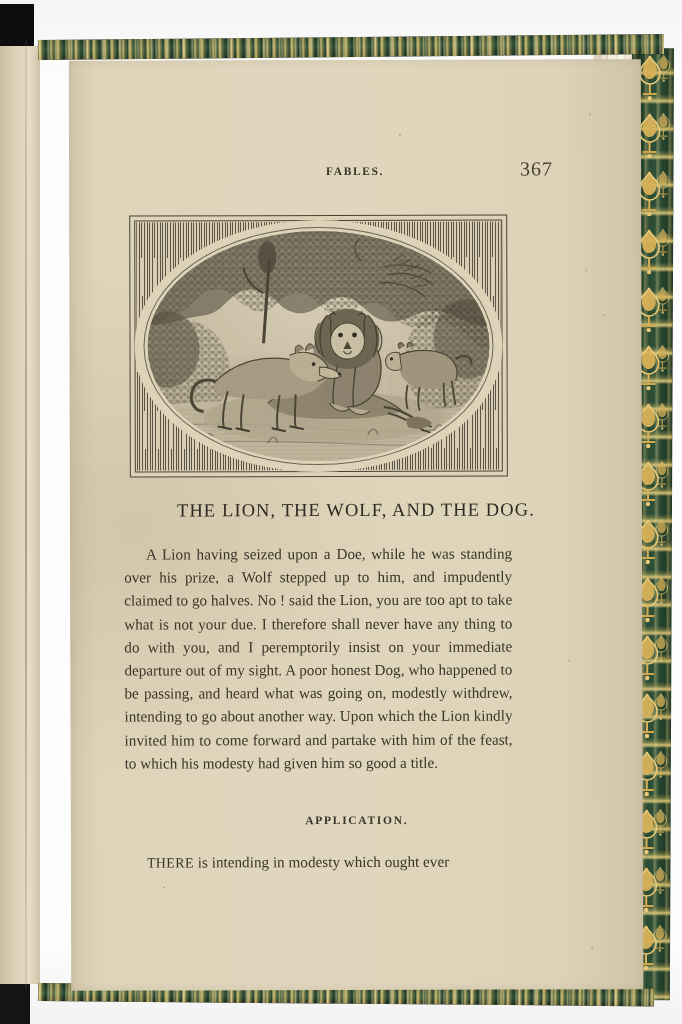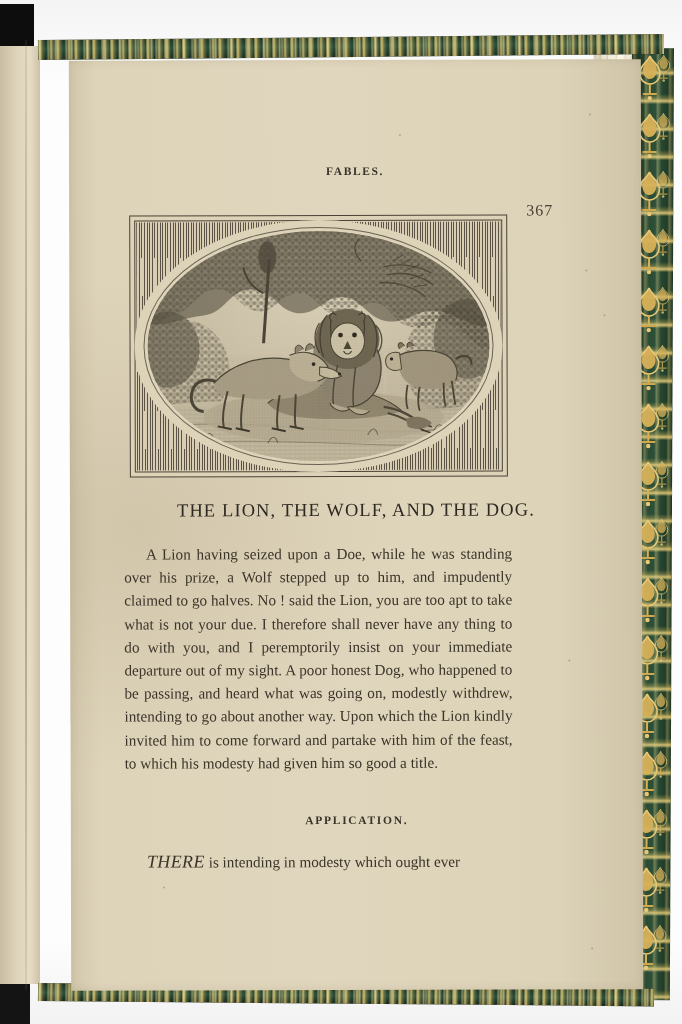--- a/index.html
+++ b/index.html
@@ -83,22 +83,22 @@
       linear-gradient(90deg,#d2c7ab 0%,#ded4ba 5%,#e0d6bd 45%,#ddd3b8 85%,#cfc4a8 100%);
     box-shadow:0 0 10px rgba(90,78,52,.12) inset;
     transform:rotate(-0.15deg);}
   .page-speck{position:absolute;border-radius:50%;background:rgba(96,82,56,.35);}
 
   
   .running-head{position:absolute;left:0;width:100%;top:105px;
     display:flex;justify-content:center;align-items:baseline;}
   .rh-title{font-size:11.5px;letter-spacing:1.6px;color:#3a332a;font-weight:700;
     font-family:"Liberation Serif","DejaVu Serif",serif;}
-  .folio{position:absolute;right:88px;top:98px;font-size:16px;color:#4a4135;
-    font-family:"Liberation Serif","DejaVu Serif",serif;letter-spacing:1px;margin-top:44px;}
+  .folio{position:absolute;right:88px;top:98px;font-size:20px;color:#4a4135;
+    font-family:"Liberation Serif","DejaVu Serif",serif;letter-spacing:1px;}
 
   
   .plate{position:absolute;left:60px;top:155px;width:378px;height:262px;}
   .plate-outer{position:absolute;inset:0;border:1.4px solid #4a4236;background:#ddd3b8;}
   .plate-inner{position:absolute;left:5px;top:5px;right:5px;bottom:5px;
     border:1.2px solid #4a4236;}
   .hatch{position:absolute;left:7px;top:7px;right:7px;bottom:7px;
     background:repeating-linear-gradient(90deg,
        #5b5346 0px,#5b5346 0.9px, #d8cdb2 0.9px,#d8cdb2 2.6px);}
   .oval-mask{position:absolute;left:7px;top:7px;right:7px;bottom:7px;
@@ -113,21 +113,21 @@
     font-size:18.5px;letter-spacing:1.1px;color:#2e2922;}
   .body{position:absolute;left:54px;top:482px;width:388px;
     font-size:15.2px;line-height:23.2px;color:#3b3429;text-align:justify;
     text-align-last:left;}
   .body p{margin:0;text-indent:22px;}
   .app-head{position:absolute;left:0;width:100%;top:754px;text-align:center;
     font-size:11.5px;letter-spacing:1.7px;color:#3a332a;font-weight:700;}
   .app-body{position:absolute;left:54px;top:790px;width:388px;
     font-size:15.2px;line-height:23.2px;color:#3b3429;}
   .app-body p{margin:0;text-indent:22px;}
-  .sc{font-size:18px;letter-spacing:.4px;font-style:italic;}
+  .sc{font-size:14px;letter-spacing:.4px;}
 </style>
 </head>
 <body>
 
 <div id="scene">
 
   <div class="surround"></div>
   <div class="spine-dark"></div>
   <div class="spine-dark2"></div>
   <div class="verso"></div>

